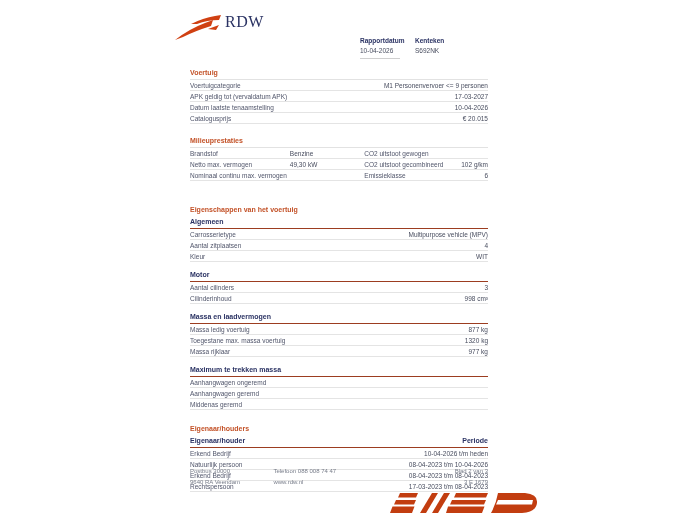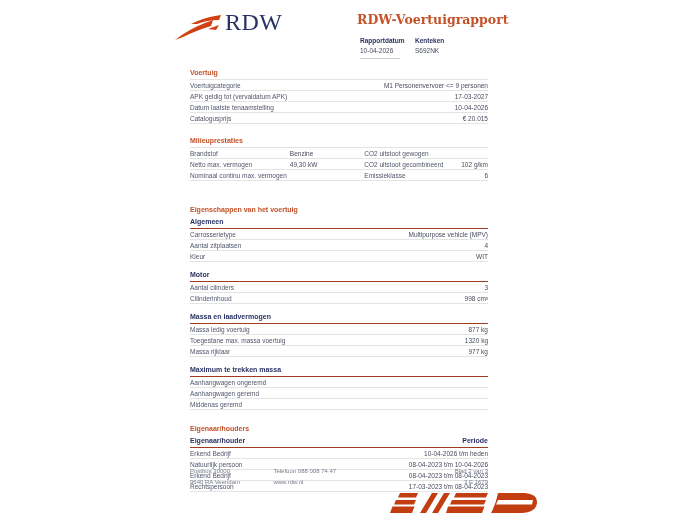--- a/index.html
+++ b/index.html
@@ -4,21 +4,21 @@
 <style>
   html,body{margin:0;padding:0;background:#ffffff;}
   .page{
     position:relative;width:685px;height:514px;background:#ffffff;
     font-family:"Liberation Sans",sans-serif;color:#474C5E;overflow:hidden;
   }
   
   .brand{position:absolute;left:175px;top:12px;display:flex;align-items:flex-start;}
   .brand svg{width:46px;height:30px;display:block;}
   .brand .wordmark{
-    font-family:"Liberation Serif",serif;font-size:24px;line-height:22px;
+    font-family:"Liberation Serif",serif;font-size:16px;line-height:22px;
     color:#2A3263;letter-spacing:0.5px;margin-left:4px;margin-top:-1px;
   }
   .doc-title{
     position:absolute;left:357px;top:12px;
     font-family:"DejaVu Serif",serif;font-weight:bold;font-size:12.5px;color:#C35228;
   }
   .meta{position:absolute;left:360px;top:37px;display:flex;font-size:6.5px;}
   .meta .col{width:55px;}
   .meta .label{font-weight:bold;color:#2A3263;margin-bottom:3px;}
   .meta .value{color:#474C5E;}
@@ -78,21 +78,20 @@
 
   <div class="brand">
     <svg viewBox="0 0 46 30" aria-hidden="true">
       <path fill="#D04012" d="M0,28 Q14,17 30,11 L38,8 L36,14 Q20,19 8,25 Z"></path>
       <path fill="#D04012" d="M16,12 Q28,6 40,4 L46,3 L44,8 Q32,8 22,12 Z"></path>
       <path fill="#D04012" d="M33,17 L44,13 L41,18 Z"></path>
     </svg>
     <span class="wordmark">RDW</span>
   </div>
 
-  <div class="doc-title">RDW-Voertuigrapport</div>
   <div class="meta">
     <div class="col">
       <div class="label">Rapportdatum</div>
       <div class="value underlined">10-04-2026</div>
     </div>
     <div class="col">
       <div class="label">Kenteken</div>
       <div class="value">S692NK</div>
     </div>
   </div>

